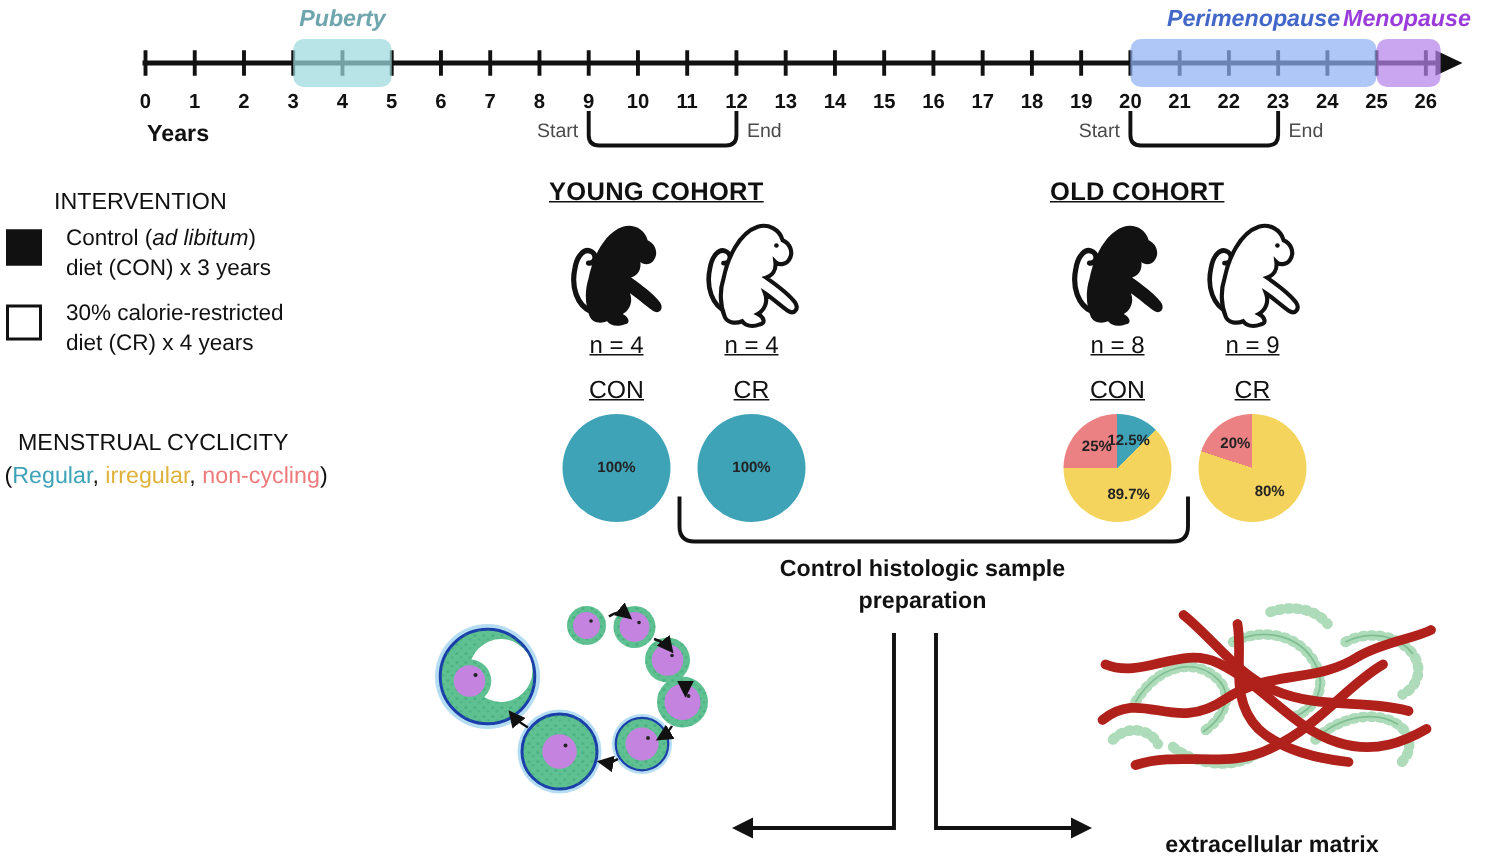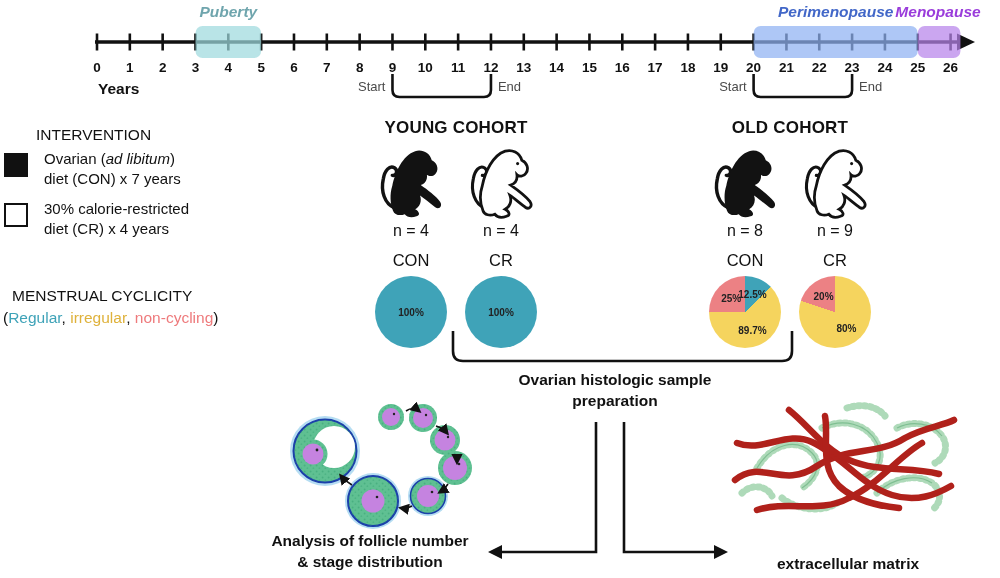--- a/index.html
+++ b/index.html
@@ -12,21 +12,21 @@
   .lg-title{font-weight:normal;font-size:15.5px;}
   .lg-text{font-size:15px;line-height:20px;}
   .swatch{width:20px;height:20px;border:2.4px solid #111;}
   .swatch.filled{background:#111;}
   .cyc-line{font-size:15.5px;}
   .c-reg{color:#3fa3b8;}
   .c-irr{color:#dfb23c;}
   .c-non{color:#ee7a7c;}
 
   
-  .cohort{position:absolute;top:118px;width:180px;text-align:center;}
+  .cohort{position:absolute;top:118px;width:180px;text-align:left;text-decoration:underline;}
   .cohort-title{font-weight:bold;font-size:17px;letter-spacing:.2px;}
   .groups{display:flex;}
   .group{width:90px;display:flex;flex-direction:column;align-items:center;}
   .monkey{width:72px;height:72px;margin-top:9px;}
   .n-label{font-size:16px;margin-top:3px;}
   .diet-label{font-size:16.5px;margin-top:11px;}
   .pie{width:72px;height:72px;border-radius:50%;position:relative;margin-top:6px;}
   .pie-label{position:absolute;font-size:10px;font-weight:600;transform:translate(-50%,-50%);
              white-space:nowrap;color:#222;}
 
@@ -107,22 +107,22 @@
       <path d="M753.5999999999999,74 L753.5999999999999,90 Q753.5999999999999,97 760.5999999999999,97 L845.0899999999999,97 Q852.0899999999999,97 852.0899999999999,90 L852.0899999999999,74" fill="none" stroke="#111" stroke-width="2.6"></path>
       <text x="746.5999999999999" y="91" text-anchor="end" font-size="13" fill="#4a4a4a">Start</text>
       <text x="859.0899999999999" y="91" text-anchor="start" font-size="13" fill="#4a4a4a">End</text>
       <text x="98" y="94" font-size="15.5" font-weight="bold" fill="#111">Years</text>
     </svg>
 
   <div class="abs lg-title" style="left:36px;top:126px">INTERVENTION</div>
 
   <div class="abs swatch filled" style="left:4px;top:153px"></div>
   <div class="abs lg-text" style="left:44px;top:149px">
-    <span>Ovarian (</span><i>ad libitum</i><span>)</span><br>
-    <span>diet (CON) x 7 years</span>
+    <span>Control (</span><i>ad libitum</i><span>)</span><br>
+    <span>diet (CON) x 3 years</span>
   </div>
 
   <div class="abs swatch" style="left:4px;top:203px"></div>
   <div class="abs lg-text" style="left:44px;top:199px">
     <span>30% calorie-restricted</span><br>
     <span>diet (CR) x 4 years</span>
   </div>
 
   <div class="abs cyc-line" style="left:3px;top:309px">
     <span>(</span><span class="c-reg">Regular</span><span>, </span><span class="c-irr">irregular</span><span>, </span><span class="c-non">non-cycling</span><span>)</span>
@@ -212,21 +212,21 @@
 
   <svg class="abs" style="left:0;top:0;pointer-events:none" width="1000" height="578">
     <path d="M453,331 L453,351 Q453,361 463,361 L782,361 Q792,361 792,351 L792,331" fill="none" stroke="#111" stroke-width="2.6"></path>
     <path d="M596,422 L596,552 L500,552" fill="none" stroke="#111" stroke-width="2.6"></path>
     <polygon points="488,552 502,545 502,559" fill="#111"></polygon>
     <path d="M624,422 L624,552 L716,552" fill="none" stroke="#111" stroke-width="2.6"></path>
     <polygon points="728,552 714,545 714,559" fill="#111"></polygon>
   </svg>
 
   <div class="flow-text" style="left:455px;top:369px;width:320px">
-    <span>Ovarian histologic sample</span><br>
+    <span>Control histologic sample</span><br>
     <span>preparation</span>
   </div>
 
   <svg class="abs" style="left:273px;top:392px" width="250" height="140" viewBox="0 0 250 140">
     <defs>
       <pattern id="speck" width="6" height="6" patternUnits="userSpaceOnUse">
         <circle cx="1.6" cy="1.6" r="1" fill="#2f9e6d" opacity="0.45"></circle>
         <circle cx="4.4" cy="4.2" r="0.9" fill="#2f9e6d" opacity="0.35"></circle>
       </pattern>
       <marker id="ah" markerWidth="7" markerHeight="7" refX="5" refY="3.5" orient="auto">
@@ -312,22 +312,18 @@
     </g>
     <g fill="none" stroke="#b0211b" stroke-width="6.5" stroke-linecap="round">
       <path d="M8,82 C35,60 55,92 90,68 C120,48 150,58 178,40 C195,30 215,28 227,22"></path>
       <path d="M10,45 C35,55 60,32 85,44 C115,58 135,88 165,97 C190,105 210,96 224,88"></path>
       <path d="M62,12 C82,28 98,52 122,62 C152,75 182,68 212,76"></path>
       <path d="M30,112 C62,102 92,116 122,100 C152,86 172,58 195,45"></path>
       <path d="M98,18 C102,40 92,68 112,88 C127,102 152,108 172,110"></path>
     </g>
   </svg>
 
-  <div class="flow-text" style="left:250px;top:530px;width:240px">
-    <span>Analysis of follicle number</span><br>
-    <span>&amp; stage distribution</span>
-  </div>
   <div class="flow-text" style="left:728px;top:532px;width:240px">
     <br>
     <span>extracellular matrix</span>
   </div>
 
 </div>
 
 </body></html>

